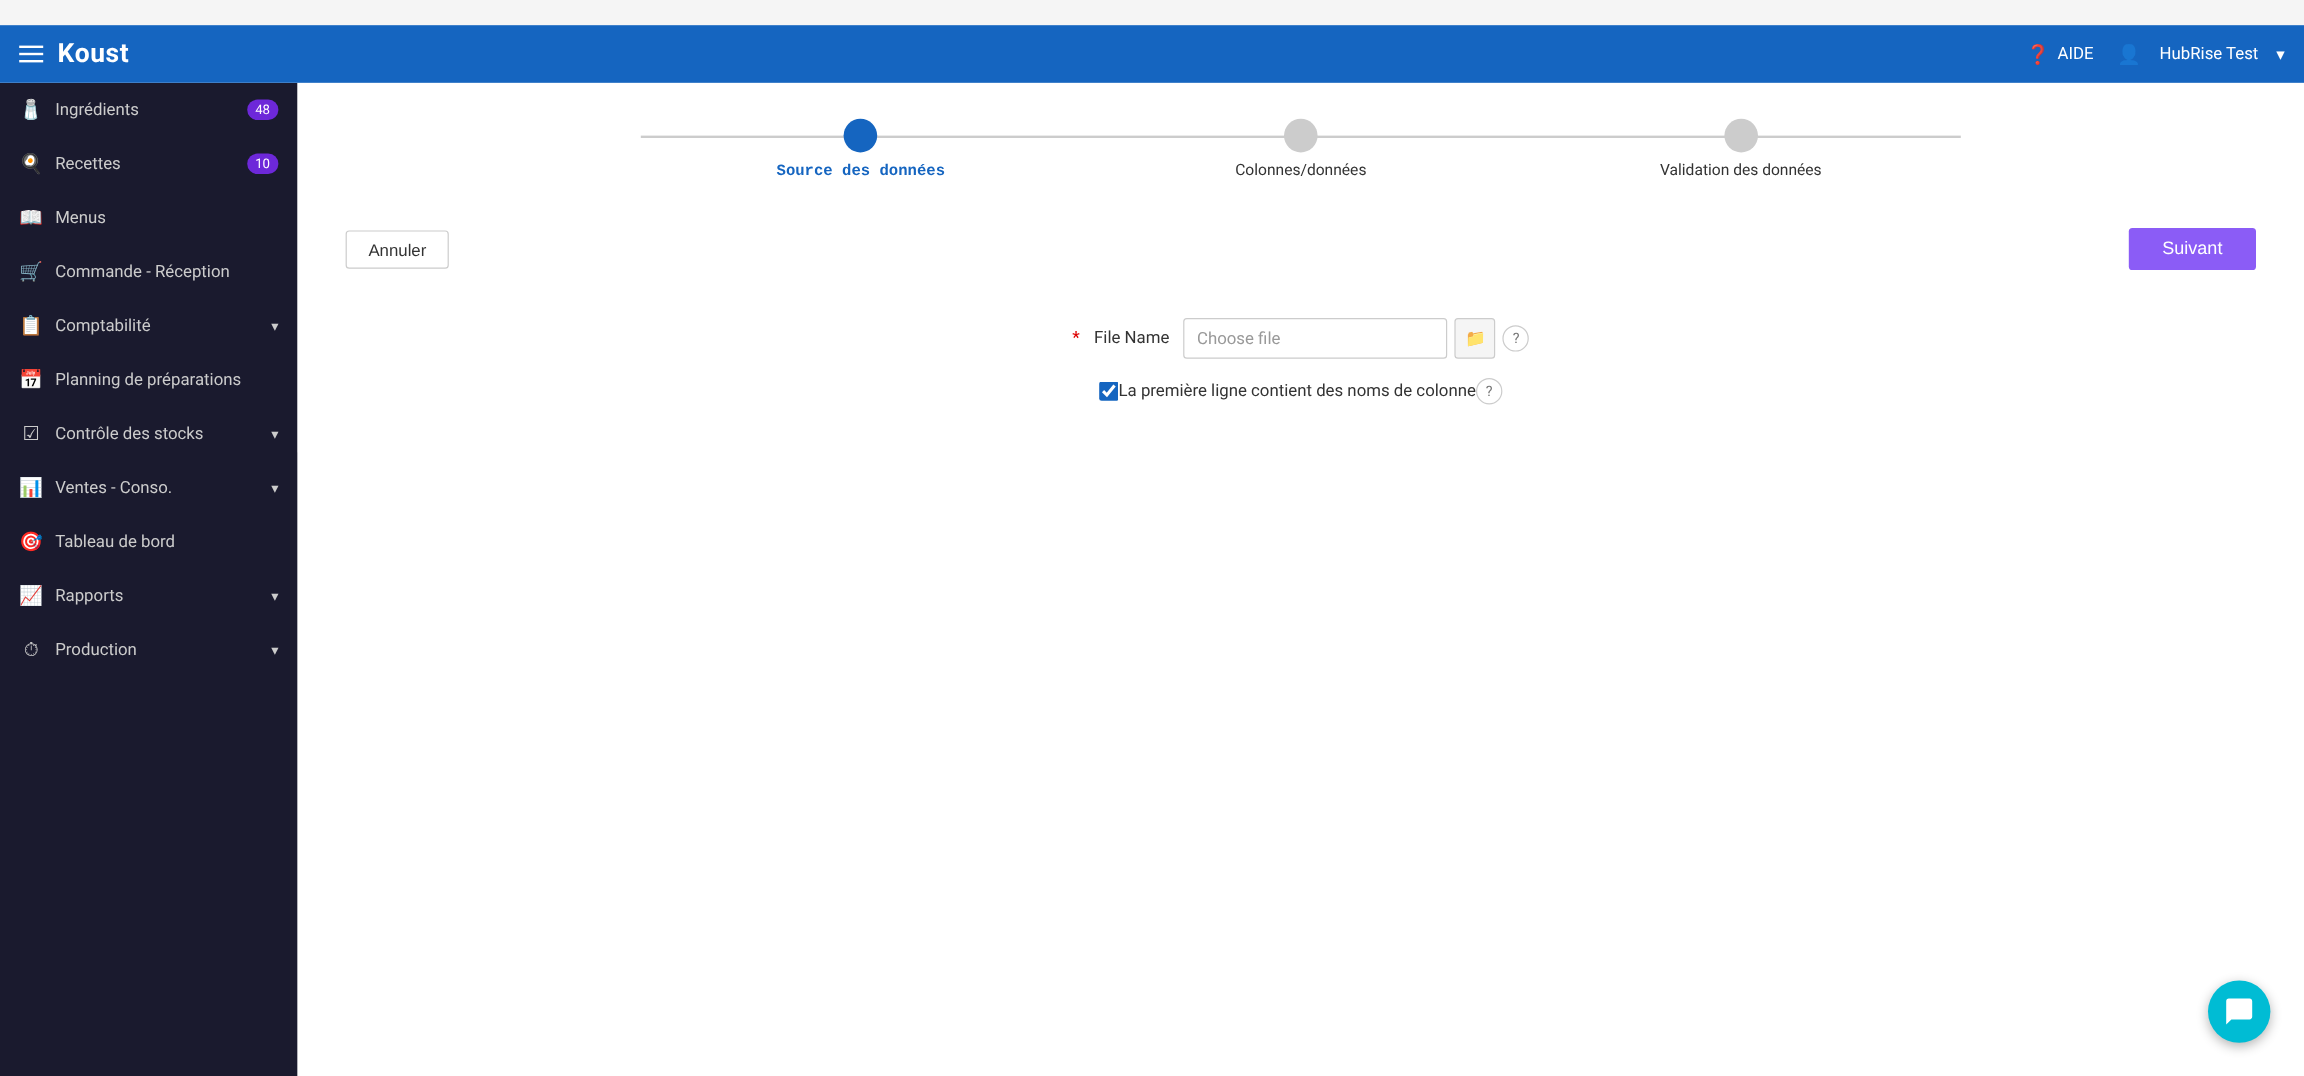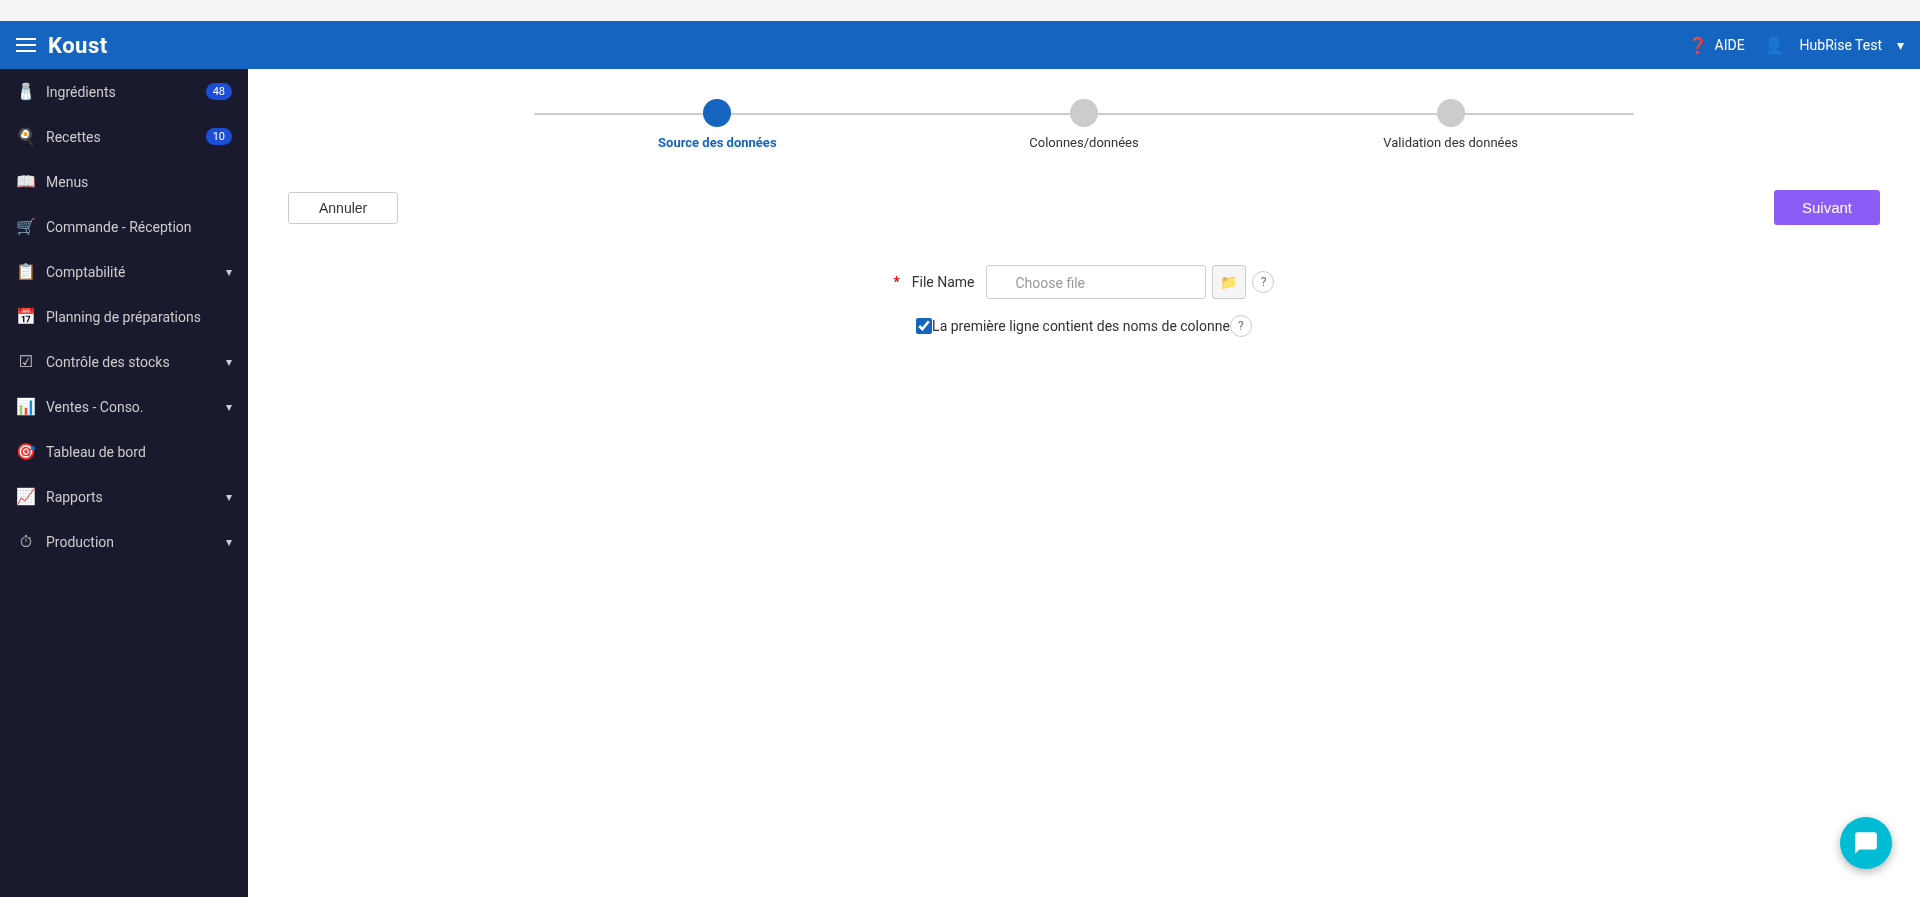--- a/index.html
+++ b/index.html
@@ -44,21 +44,21 @@
       align-items: center;
       padding: 13px 16px;
       cursor: pointer;
       font-size: 14px;
       color: #ccc;
       position: relative;
       gap: 10px;
     }
     .sidebar-item .item-label { flex: 1; }
     .sidebar-item .badge {
-      background: #1d4ed8;
+      background: #6d28d9;
       color: #fff;
       border-radius: 10px;
       padding: 2px 7px;
       font-size: 11px;
       margin-left: auto;
     }
     .sidebar-item .chevron { margin-left: auto; font-size: 12px; }
     .sidebar-icon { width: 20px; text-align: center; font-size: 16px; flex-shrink: 0; }
 
     
@@ -111,37 +111,37 @@
       justify-content: center;
       z-index: 2;
     }
     .step-dot.active { background: #1565c0; }
     .step-label {
       margin-top: 8px;
       font-size: 13px;
       color: #333;
       white-space: nowrap;
     }
-    .step-label.active { font-weight: 700; color: #1565c0; }
+    .step-label.active { font-weight: 700; color: #1565c0; font-family: Liberation Mono, monospace; }
 
     
     .wizard-content {
       padding: 20px 40px 40px;
       background: white;
     }
     .wizard-actions-top {
       display: flex;
       justify-content: space-between;
       align-items: center;
       margin-bottom: 40px;
     }
     .btn-cancel {
       border: 1px solid #ccc;
       background: white;
-      padding: 7px 30px;
+      padding: 7px 18px;
       font-size: 14px;
       cursor: pointer;
       border-radius: 3px;
       color: #333;
     }
     .btn-next {
       background: #8b5cf6;
       color: white;
       border: none;
       padding: 9px 28px;
@@ -202,21 +202,21 @@
     .file-input-wrapper {
       display: flex;
       align-items: center;
       gap: 6px;
     }
     .file-input-box {
       width: 220px;
       height: 34px;
       border: 1px solid #ccc;
       border-radius: 3px;
-      padding: 0 28px;
+      padding: 0 10px;
       font-size: 14px;
       color: #999;
       background: white;
       line-height: 34px;
       overflow: hidden;
       white-space: nowrap;
     }
     .file-browse-btn {
       width: 34px;
       height: 34px;

